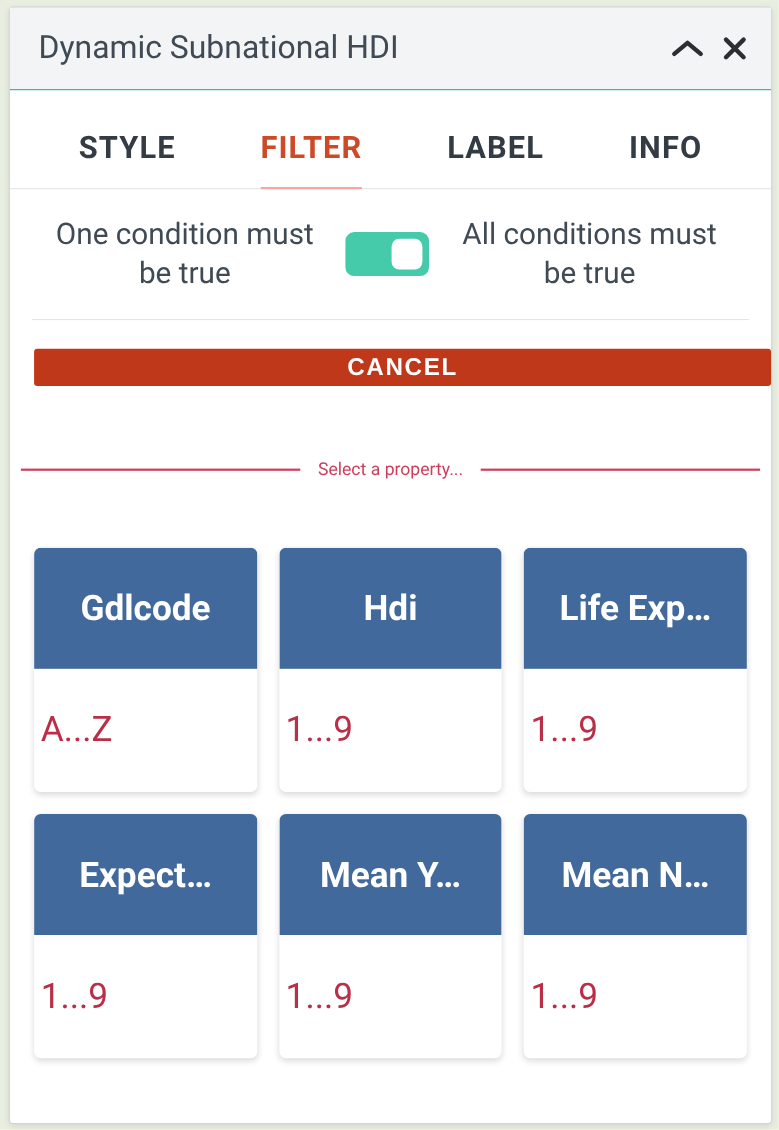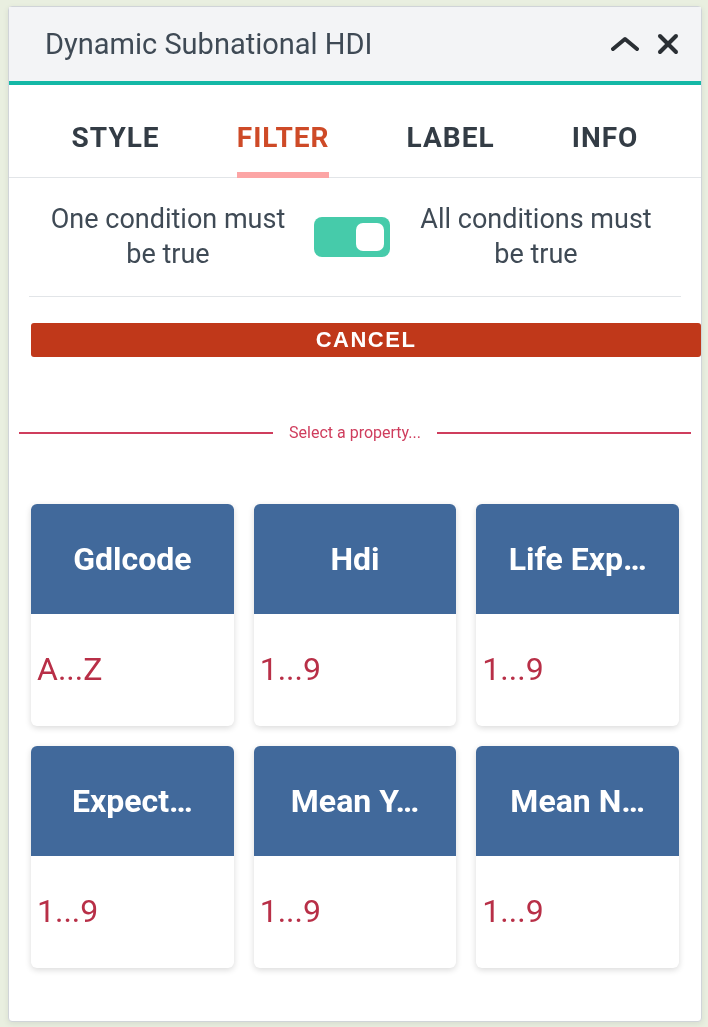--- a/index.html
+++ b/index.html
@@ -1,25 +1,25 @@
 <!DOCTYPE html>
 <html><head>
 <meta charset="utf-8">
 <style>
   html,body{margin:0;padding:0;font-family:-apple-system,BlinkMacSystemFont,"Segoe UI",Roboto,Helvetica,Arial,sans-serif;}
   body{background:#e9efe0;width:708px;height:1027px;overflow:hidden;}
   .panel{position:absolute;left:8px;top:6px;width:692px;height:1014px;background:#ffffff;border:1px solid #d0d4d8;border-radius:4px;box-shadow:0 2px 6px rgba(0,0,0,0.08);display:flex;flex-direction:column;}
-  .header{background:#f3f4f6;border-bottom:4px solid #14b8a6;padding:20px 22px 20px 36px;display:flex;align-items:center;justify-content:space-between;}
+  .header{background:#f3f4f6;border-bottom:1px solid #14b8a6;padding:20px 22px 20px 26px;display:flex;align-items:center;justify-content:space-between;}
   .header .title{font-size:29px;color:#3f4a55;font-weight:400;}
   .header .controls{display:flex;gap:18px;align-items:center;}
   .header .controls span{cursor:pointer;color:#2a2f34;}
   .header .controls svg{display:block;}
   .tabs{display:flex;justify-content:space-around;padding:36px 24px 2px 24px;border-bottom:1px solid #e2e5e8;}
   .tab{font-size:28px;font-weight:700;letter-spacing:1px;color:#333c45;padding-bottom:18px;cursor:pointer;position:relative;}
-  .tab.active{color:#ce4a27;border-bottom:6px solid #fca5a5;margin-bottom:-3px;}
+  .tab.active{color:#ce4a27;border-bottom:2px solid #fca5a5;margin-bottom:-3px;}
   .cond-row{display:flex;align-items:center;justify-content:space-between;padding:24px 20px 24px 14px;border-bottom:1px solid #e2e5e8;margin:0 20px;}
   .cond-text{font-size:27px;color:#3f4a55;text-align:center;line-height:1.3;width:250px;}
   .toggle{width:76px;height:40px;background:#46cbaa;border-radius:8px;position:relative;cursor:pointer;flex-shrink:0;}
   .toggle .knob{position:absolute;right:6px;top:6px;width:28px;height:28px;background:#ffffff;border-radius:7px;}
   .cancel-btn{margin:26px 0 12px 22px;background:#c0381a;color:#ffffff;border:none;font-size:22px;font-weight:700;letter-spacing:1.5px;padding:4px 34px;border-radius:3px;cursor:pointer;}
   .divider{display:flex;align-items:center;margin:54px 10px 0 10px;}
   .divider .line{flex:1;height:2px;background:#cf3d5d;}
   .divider .label{color:#cf3d5d;font-size:16px;padding:0 16px;}
   .grid{display:grid;grid-template-columns:repeat(3,1fr);gap:20px;padding:62px 22px 0 22px;}
   .card{border-radius:6px;overflow:hidden;box-shadow:0 2px 6px rgba(0,0,0,0.15);cursor:pointer;background:#ffffff;}

